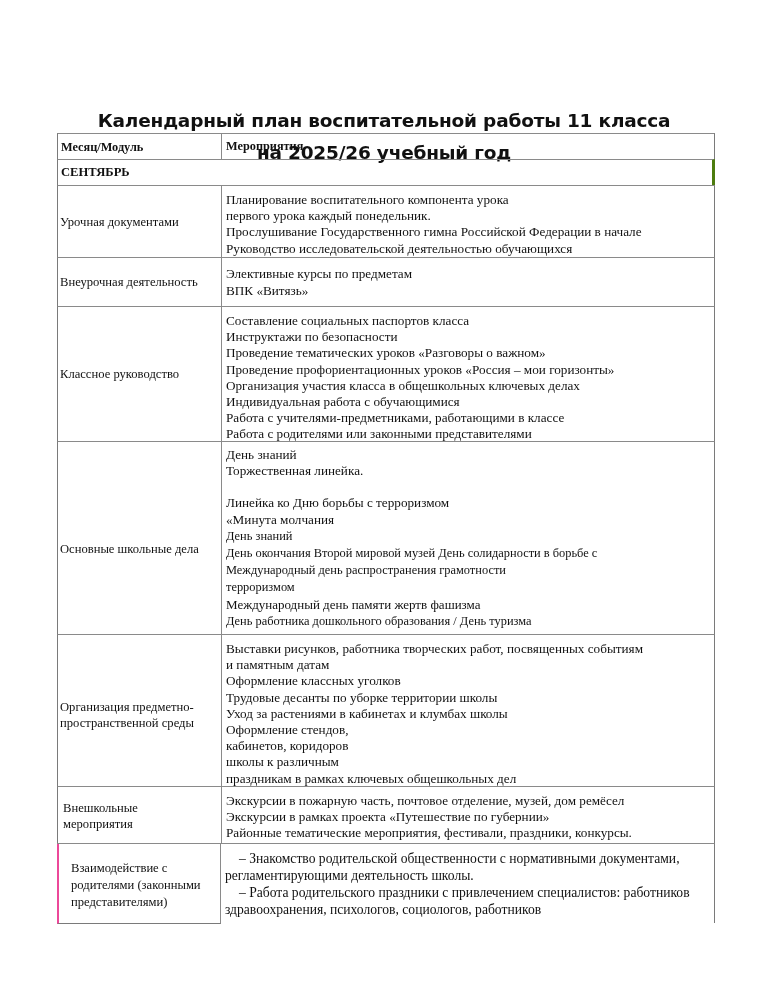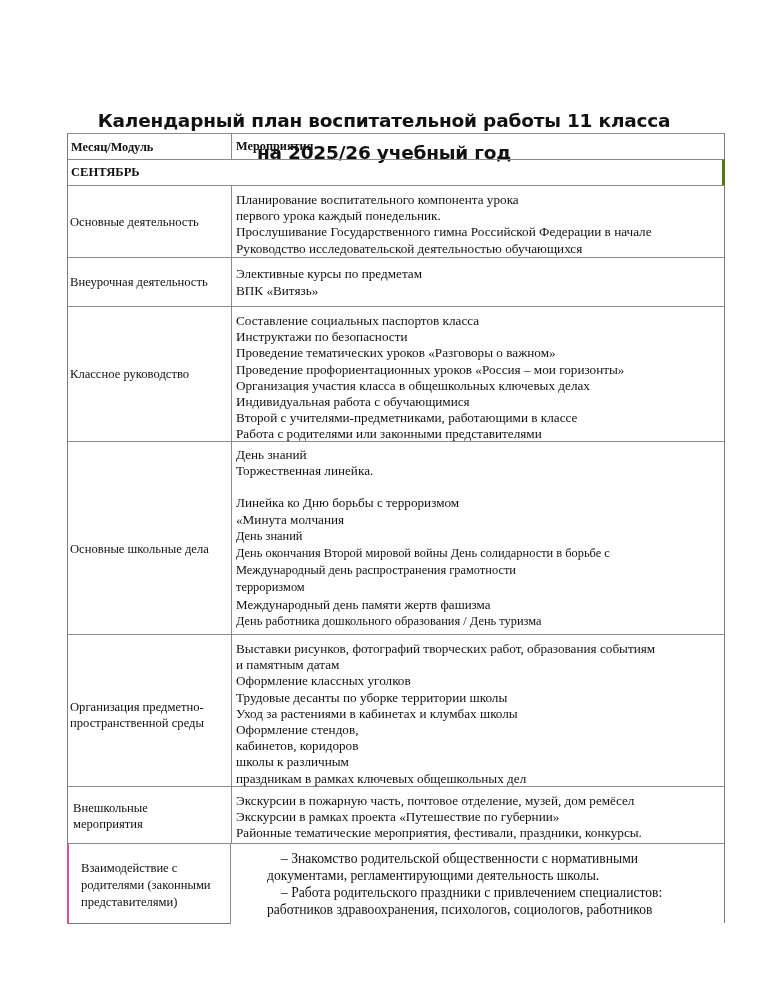--- a/index.html
+++ b/index.html
@@ -1,46 +1,46 @@
 <!DOCTYPE html>
 <html><head>
 <meta charset="utf-8">
 <style>
   html, body { margin: 0; padding: 0; background: #ffffff; }
   body { width: 768px; height: 994px; position: relative; overflow: hidden; font-family: "Liberation Serif", serif; color: #111; }
   .title { position: absolute; left: 0; top: 68px; width: 768px; text-align: center; font-family: "DejaVu Sans", sans-serif; font-weight: bold; font-size: 18.5px; line-height: 32px; color: #111; letter-spacing: -0.2px; margin-top: 37px; }
-  .tbl { position: absolute; left: 67px; top: 133px; width: 658px; }
+  .tbl { position: absolute; left: 57px; top: 133px; width: 658px; }
   .row { display: flex; border-left: 1px solid #7a7a7a; border-right: 1px solid #7a7a7a; border-top: 1px solid #8a8a8a; box-sizing: border-box; }
   .cell-l { width: 164px; box-sizing: border-box; border-right: 1px solid #8a8a8a; padding: 0 2px; display: flex; align-items: center; font-size: 12.6px; line-height: 16px; }
   .cell-r { flex: 1; padding: 4px 4px; font-size: 13.2px; line-height: 16.2px; box-sizing: border-box; }
   .hdr .cell-l, .hdr .cell-r { font-weight: bold; font-size: 12.3px; height: 25px; display: flex; align-items: center; padding-top: 0; padding-bottom: 0; }
   .month { height: 26px; display: flex; align-items: center; padding-left: 3px; font-weight: bold; font-size: 12.6px; border-left: 1px solid #7a7a7a; border-right: 3px solid #4d7c0f; border-top: 1px solid #8a8a8a; box-sizing: border-box; }
   .line { display: block; white-space: nowrap; }
   .gap { height: 16px; }
-  .indent { text-indent: 14px; white-space: normal; margin-left: 32px; }
+  .indent { text-indent: 14px; white-space: normal; }
 </style>
 </head>
 <body>
 
 <div class="title">
   <div>Календарный план воспитательной работы 11 класса</div>
   <div>на 2025/26 учебный год</div>
 </div>
 
 <div class="tbl">
 
   <div class="row hdr">
     <div class="cell-l" style="padding-left:3px">Месяц/Модуль</div>
     <div class="cell-r">Мероприятия</div>
   </div>
 
   <div class="month">СЕНТЯБРЬ</div>
 
   <div class="row" style="height:72px">
-    <div class="cell-l">Основные деятельность</div>
+    <div class="cell-l">Урочная документами</div>
     <div class="cell-r" style="padding-top:6px">
       <span class="line">Планирование воспитательного компонента урока</span>
       <span class="line">первого урока каждый понедельник.</span>
       <span class="line">Прослушивание Государственного гимна Российской Федерации в начале</span>
       <span class="line">Руководство исследовательской деятельностью обучающихся</span>
     </div>
   </div>
 
   <div class="row" style="height:49px">
     <div class="cell-l">Внеурочная деятельность</div>
@@ -52,49 +52,49 @@
 
   <div class="row" style="height:135px">
     <div class="cell-l">Классное руководство</div>
     <div class="cell-r" style="padding-top:6px">
       <span class="line">Составление социальных паспортов класса</span>
       <span class="line">Инструктажи по безопасности</span>
       <span class="line">Проведение тематических уроков «Разговоры о важном»</span>
       <span class="line">Проведение профориентационных уроков «Россия – мои горизонты»</span>
       <span class="line">Организация участия класса в общешкольных ключевых делах</span>
       <span class="line">Индивидуальная работа с обучающимися</span>
-      <span class="line">Второй с учителями-предметниками, работающими в классе</span>
+      <span class="line">Работа с учителями-предметниками, работающими в классе</span>
       <span class="line">Работа с родителями или законными представителями</span>
     </div>
   </div>
 
   <div class="row" style="height:193px">
     <div class="cell-l" style="padding-top:22px">Основные школьные дела</div>
     <div class="cell-r" style="padding-top:5px">
       <span class="line">День знаний</span>
       <span class="line">Торжественная линейка.</span>
       <div class="gap"></div>
       <span class="line">Линейка ко Дню борьбы с терроризмом</span>
       <span class="line">«Минута молчания</span>
       <span class="line" style="font-size:12.4px; line-height:17px">День знаний</span>
-      <span class="line" style="font-size:12.4px; line-height:17px">День окончания Второй мировой войны  День солидарности в борьбе с</span>
+      <span class="line" style="font-size:12.4px; line-height:17px">День окончания Второй мировой музей  День солидарности в борьбе с</span>
       <span class="line" style="font-size:12.4px; line-height:17px">Международный день распространения грамотности</span>
       <span class="line" style="font-size:12.4px; line-height:17px">терроризмом</span>
       <span class="line" style="font-size:13px; line-height:17px">Международный день памяти жертв фашизма</span>
       <span class="line" style="font-size:12.4px; line-height:17px">День работника дошкольного образования / День туризма</span>
     </div>
   </div>
 
   <div class="row" style="height:152px">
     <div class="cell-l" style="display:block; padding-top:64px">
       <span class="line">Организация предметно-</span>
       <span class="line">пространственной среды</span>
     </div>
     <div class="cell-r" style="padding-top:6px">
-      <span class="line">Выставки рисунков, фотографий творческих работ, образования событиям</span>
+      <span class="line">Выставки рисунков, работника творческих работ, посвященных событиям</span>
       <span class="line">и памятным датам</span>
       <span class="line">Оформление классных уголков</span>
       <span class="line">Трудовые десанты по уборке территории школы</span>
       <span class="line">Уход за растениями в кабинетах и клумбах школы</span>
       <span class="line">Оформление стендов,</span>
       <span class="line">кабинетов, коридоров</span>
       <span class="line">школы к различным</span>
       <span class="line">праздникам в рамках ключевых общешкольных дел</span>
     </div>
   </div>

